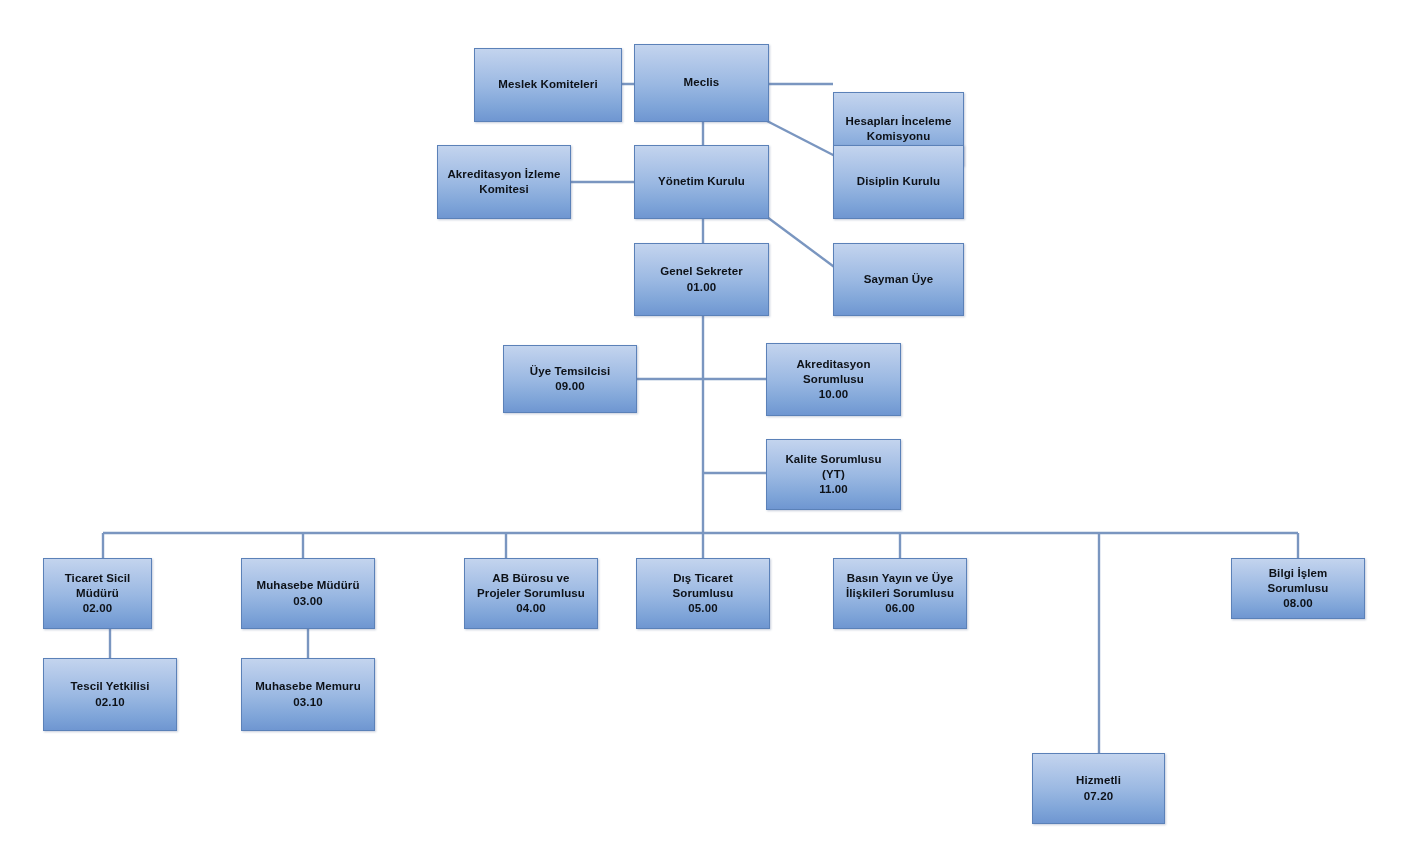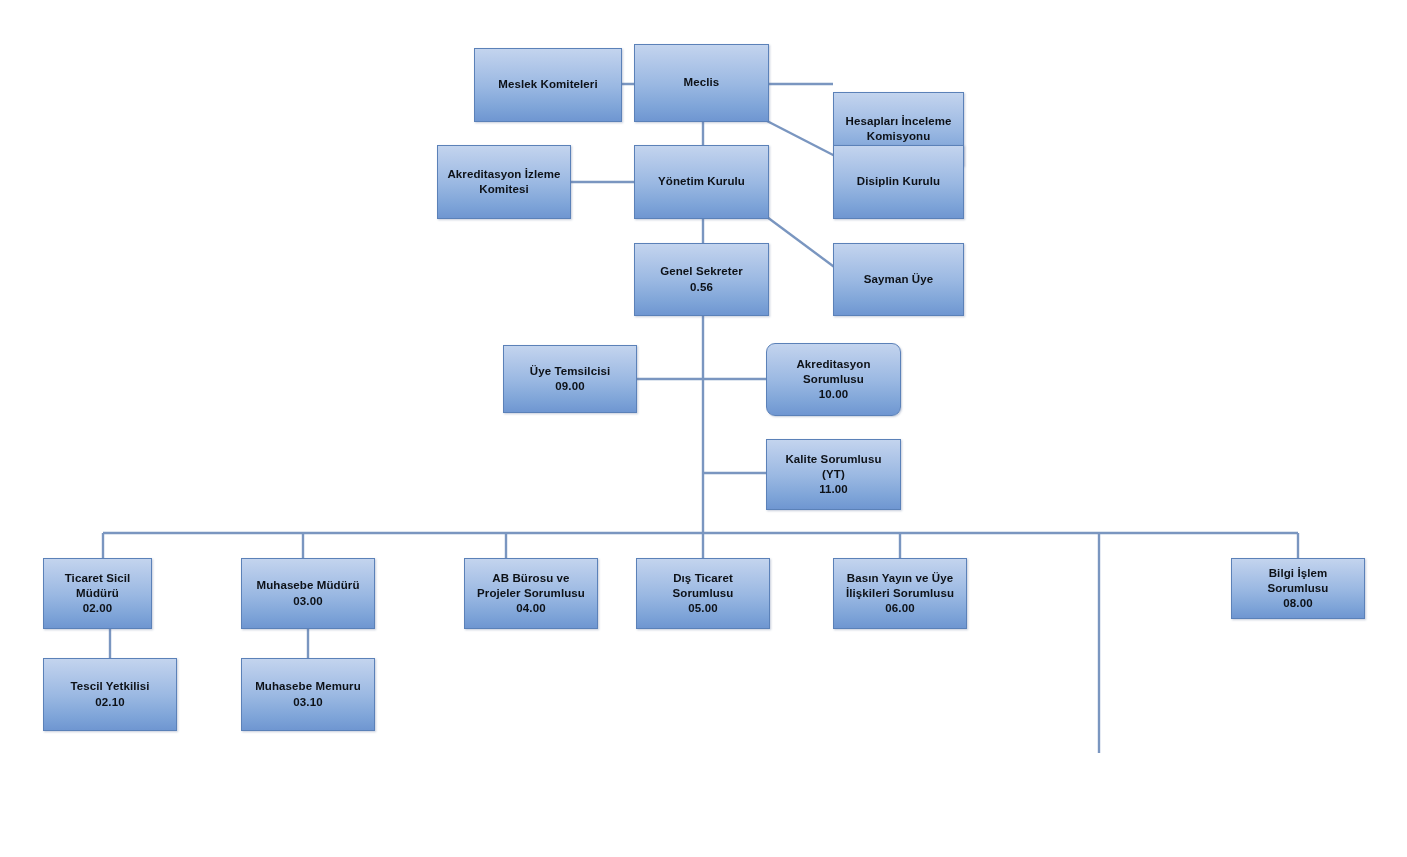--- a/index.html
+++ b/index.html
@@ -99,33 +99,33 @@
       </div>
       <div class="org-node" style="left: 634px; top: 145px; width: 135px; height: 74px;">
         <span class="node-text">Yönetim Kurulu</span>
       </div>
       <div class="org-node" style="left: 833px; top: 145px; width: 131px; height: 74px;">
         <span class="node-text">Disiplin Kurulu</span>
       </div>
       <div class="org-node" style="left: 634px; top: 243px; width: 135px; height: 73px;">
         <div>
           <span class="node-text">Genel Sekreter</span>
-          <span class="node-text">0.56</span>
+          <span class="node-text">01.00</span>
         </div>
       </div>
       <div class="org-node" style="left: 833px; top: 243px; width: 131px; height: 73px;">
         <span class="node-text">Sayman  Üye</span>
       </div>
       <div class="org-node" style="left: 503px; top: 345px; width: 134px; height: 68px;">
         <div>
           <span class="node-text">Üye Temsilcisi</span>
           <span class="node-text">09.00</span>
         </div>
       </div>
-      <div class="org-node" style="left: 766px; top: 343px; width: 135px; height: 73px; border-radius: 9px;">
+      <div class="org-node" style="left: 766px; top: 343px; width: 135px; height: 73px;">
         <div>
           <span class="node-text">Akreditasyon
 Sorumlusu</span>
           <span class="node-text">10.00</span>
         </div>
       </div>
       <div class="org-node" style="left: 766px; top: 439px; width: 135px; height: 71px;">
         <div>
           <span class="node-text">Kalite Sorumlusu
 (YT)</span>
@@ -177,14 +177,20 @@
           <span class="node-text">Tescil Yetkilisi</span>
           <span class="node-text">02.10</span>
         </div>
       </div>
       <div class="org-node" style="left: 241px; top: 658px; width: 134px; height: 73px;">
         <div>
           <span class="node-text">Muhasebe Memuru</span>
           <span class="node-text">03.10</span>
         </div>
       </div>
+      <div class="org-node" style="left: 1032px; top: 753px; width: 133px; height: 71px;">
+        <div>
+          <span class="node-text">Hizmetli</span>
+          <span class="node-text">07.20</span>
+        </div>
+      </div>
     </div>
 </div>
 
 </body></html>

